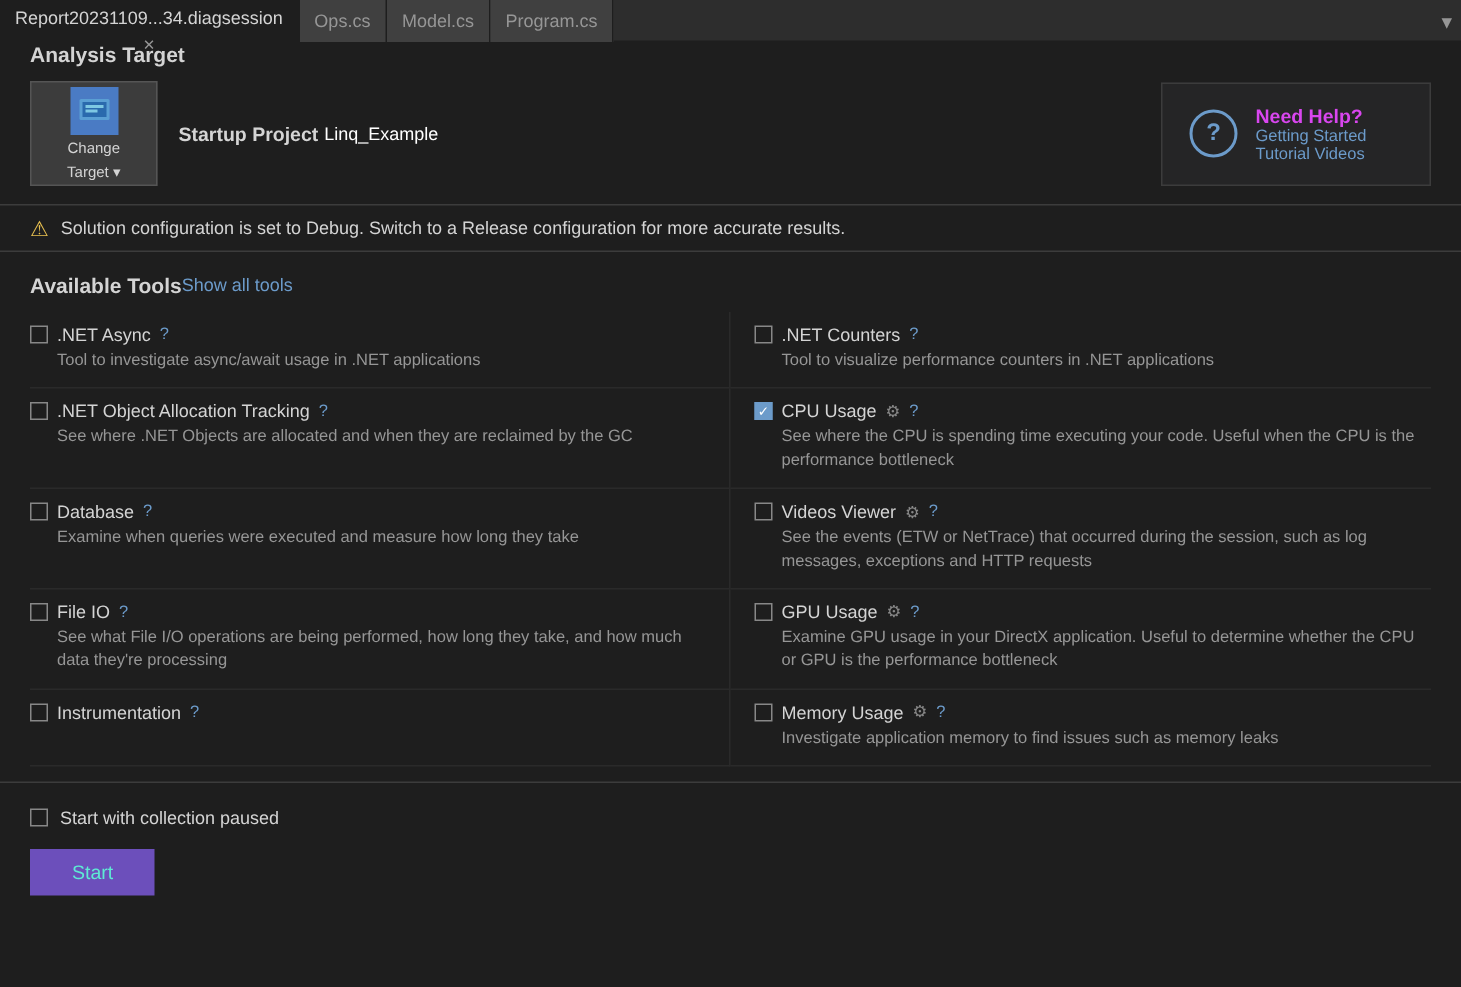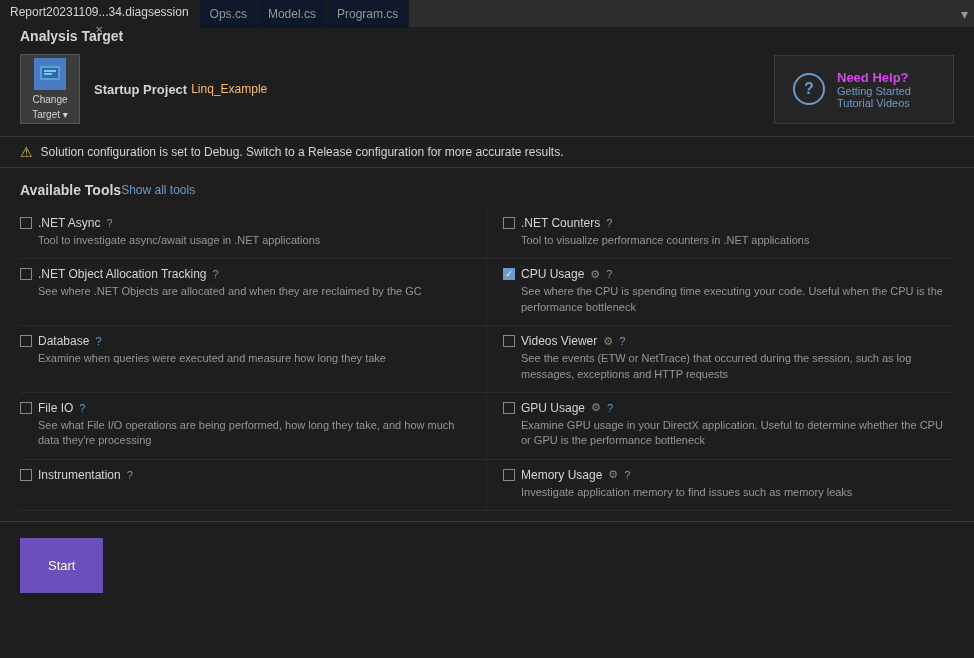--- a/index.html
+++ b/index.html
@@ -22,21 +22,21 @@
       border-bottom: 1px solid #1e1e1e;
       padding-left: 0;
     }
     .tab {
       display: flex;
       align-items: center;
       padding: 0 10px;
       height: 28px;
       font-size: 12px;
       color: #969696;
-      background: #0f172a;
+      background: #404040;
       border-right: 1px solid #1e1e1e;
       cursor: pointer;
       white-space: nowrap;
       gap: 5px;
     }
     .tab.active {
       background: #1e1e1e;
       color: #d4d4d4;
       flex-direction: column;
     }
@@ -82,21 +82,21 @@
       padding: 0 20px 12px 20px;
     }
 
     .startup-project-block {
       display: flex;
       align-items: center;
       gap: 14px;
     }
 
     .project-icon-box {
-      width: 60px;
+      width: 85px;
       height: 70px;
       background: #3c3c3c;
       border: 1px solid #555;
       display: flex;
       flex-direction: column;
       align-items: center;
       justify-content: center;
       font-size: 10px;
       color: #d4d4d4;
       cursor: pointer;
@@ -121,21 +121,21 @@
     }
 
     .project-info .label {
       font-size: 13px;
       color: #d4d4d4;
       font-weight: 600;
     }
 
     .project-info .value {
       font-size: 12px;
-      color: #fdba74;
+      color: #ffffff;
     }
 
     .help-box {
       display: flex;
       align-items: center;
       gap: 12px;
       border: 1px solid #3c3c3c;
       padding: 14px 18px;
       background: #252526;
       min-width: 180px;
@@ -305,23 +305,23 @@
       cursor: pointer;
     }
 
     .pause-label {
       font-size: 12px;
       color: #d4d4d4;
     }
 
     .start-button {
       background: #6c4fbb;
-      color: #fef9c3;
+      color: #5eead4;
       border: none;
-      padding: 20px 28px;
+      padding: 8px 28px;
       font-size: 13px;
       cursor: pointer;
       font-family: 'Segoe UI', sans-serif;
     }
   </style>
 </head>
 <body>
 
 <div class="tab-bar">
   <div class="tab active">
@@ -472,16 +472,20 @@
         <div class="tool-checkbox "></div>
         <span class="tool-name">Memory Usage</span>
         <span class="tool-gear">⚙</span>
         <span class="tool-help">?</span>
       </div>
       <div class="tool-desc">Investigate application memory to find issues such as memory leaks</div>
     </div>
     </div>
 
   <div class="bottom-section">
+    <div class="pause-row">
+      <div class="pause-checkbox"></div>
+      <span class="pause-label">Start with collection paused</span>
+    </div>
     <button class="start-button">Start</button>
   </div>
 
 </div>
 
 </body></html>

